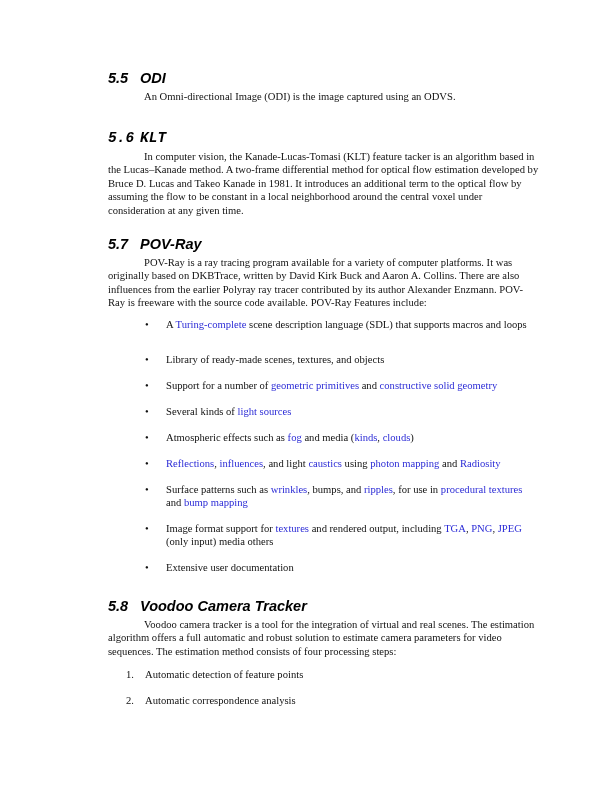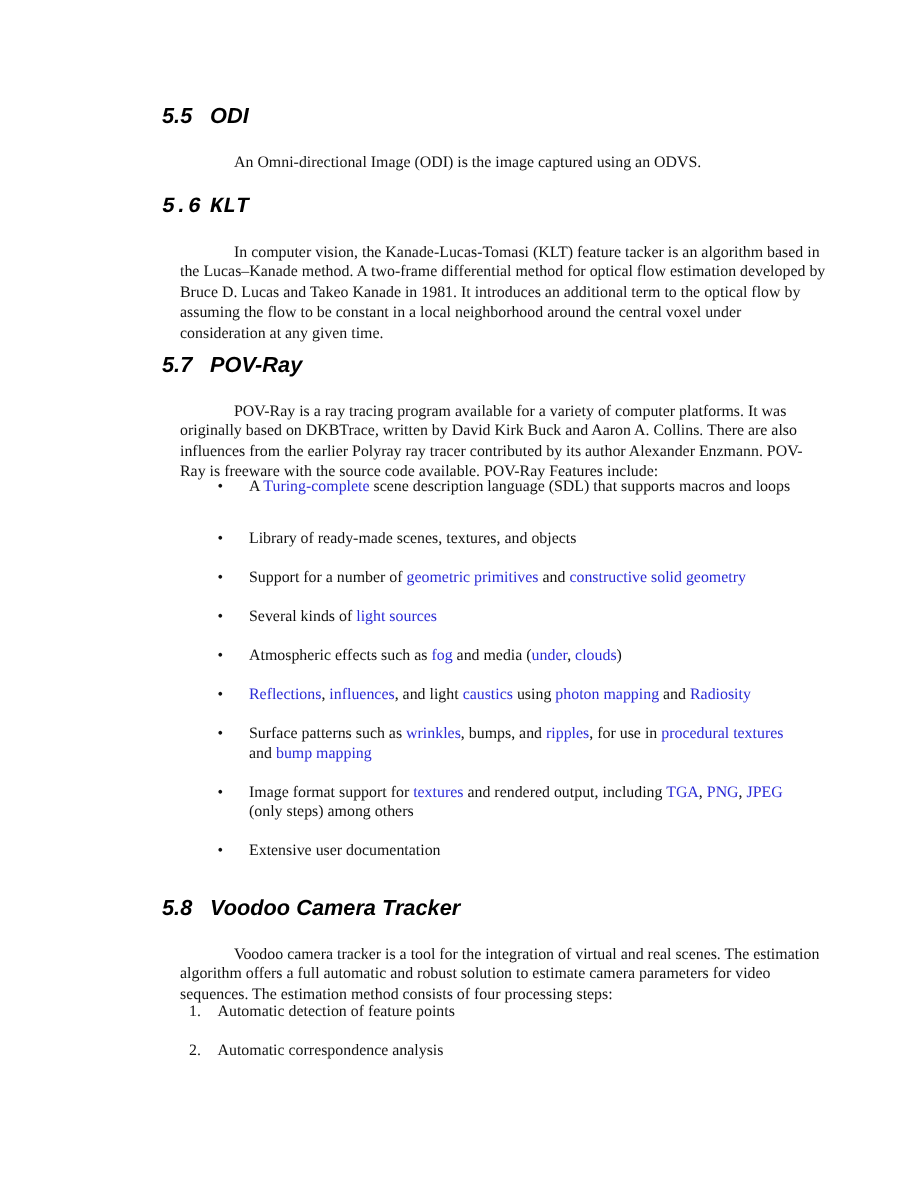--- a/index.html
+++ b/index.html
@@ -7,21 +7,21 @@
     .page { position: absolute; left: 0; top: 0; width: 612px; height: 784px; background: #fff; }
     .h2 {
       position: absolute; left: 108px;
       font-family: "Liberation Sans", sans-serif; font-weight: bold; font-style: italic;
       font-size: 14.5px; color: #000; margin: 0; white-space: nowrap;
     }
     .h2 .num { display: inline-block; width: 32px; }
     .p {
       position: absolute; left: 108px; width: 432px;
       font-family: "Liberation Serif", serif; font-size: 10.6px; line-height: 13.4px;
-      color: #111; margin: 12px; text-indent: 36px;
+      color: #111; margin: 0; text-indent: 36px;
     }
     .bullets { position: absolute; left: 145px; width: 395px; margin: 0; padding: 0; list-style: none;
       font-family: "Liberation Serif", serif; font-size: 10.6px; line-height: 13.4px; color: #111; }
     .bullets li { position: absolute; left: 0; width: 395px; }
     .bullets .dot { position: absolute; left: 0; top: 0; width: 10px; }
     .bullets .txt { display: block; margin-left: 21px; }
     a.lnk { color: #2b2bd6; }
     .ol { position: absolute; left: 126px; width: 414px; margin: 0; padding: 0; list-style: none;
       font-family: "Liberation Serif", serif; font-size: 10.6px; line-height: 13.4px; color: #111; }
     .ol li { position: absolute; left: 0; width: 414px; }
@@ -56,33 +56,33 @@
       <li style="top: 61px;">
         <span class="dot">•</span>
         <span class="txt"><span>Support for a number of </span><a class="lnk">geometric primitives</a><span> and </span><a class="lnk">constructive solid geometry</a></span>
       </li>
       <li style="top: 87px;">
         <span class="dot">•</span>
         <span class="txt"><span>Several kinds of </span><a class="lnk">light sources</a></span>
       </li>
       <li style="top: 113px;">
         <span class="dot">•</span>
-        <span class="txt"><span>Atmospheric effects such as </span><a class="lnk">fog</a><span> and media (</span><a class="lnk">under</a><span>, </span><a class="lnk">clouds</a><span>)</span></span>
+        <span class="txt"><span>Atmospheric effects such as </span><a class="lnk">fog</a><span> and media (</span><a class="lnk">kinds</a><span>, </span><a class="lnk">clouds</a><span>)</span></span>
       </li>
       <li style="top: 139px;">
         <span class="dot">•</span>
         <span class="txt"><a class="lnk">Reflections</a><span>, </span><a class="lnk">influences</a><span>, and light </span><a class="lnk">caustics</a><span> using </span><a class="lnk">photon mapping</a><span> and </span><a class="lnk">Radiosity</a></span>
       </li>
       <li style="top: 165px;">
         <span class="dot">•</span>
         <span class="txt"><span>Surface patterns such as </span><a class="lnk">wrinkles</a><span>, bumps, and </span><a class="lnk">ripples</a><span>, for use in </span><a class="lnk">procedural textures</a><span> and </span><a class="lnk">bump mapping</a></span>
       </li>
       <li style="top: 204px;">
         <span class="dot">•</span>
-        <span class="txt"><span>Image format support for </span><a class="lnk">textures</a><span> and rendered output, including </span><a class="lnk">TGA</a><span>, </span><a class="lnk">PNG</a><span>, </span><a class="lnk">JPEG</a><span> (only steps) among others</span></span>
+        <span class="txt"><span>Image format support for </span><a class="lnk">textures</a><span> and rendered output, including </span><a class="lnk">TGA</a><span>, </span><a class="lnk">PNG</a><span>, </span><a class="lnk">JPEG</a><span> (only input) media others</span></span>
       </li>
       <li style="top: 243px;">
         <span class="dot">•</span>
         <span class="txt"><span>Extensive user documentation</span></span>
       </li>
     </ul>
 
   <h2 class="h2" style="top:598px;"><span class="num">5.8</span><span>Voodoo Camera Tracker</span></h2>
   <p class="p" style="top:618px;">Voodoo camera tracker is a tool for the integration of virtual and real scenes. The estimation algorithm offers a full automatic and robust solution to estimate camera parameters for video sequences. The estimation method consists of four processing steps:</p>
 

